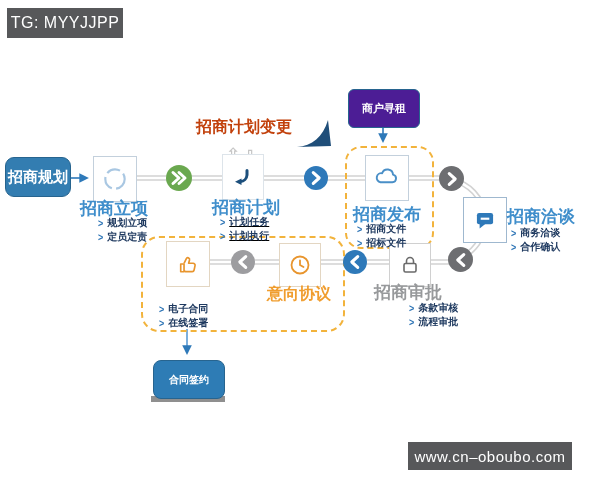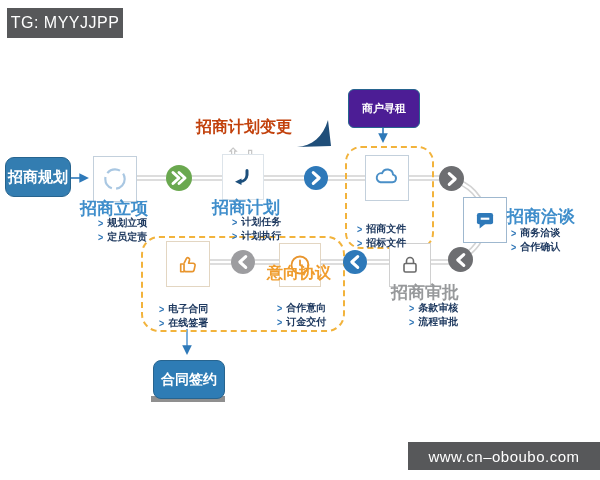--- a/index.html
+++ b/index.html
@@ -5,21 +5,21 @@
   html,body{margin:0;padding:0;background:#fff;}
   #canvas{
     position:relative;width:600px;height:480px;background:#ffffff;overflow:hidden;
     font-family:"Liberation Sans","DejaVu Sans",sans-serif;
   }
   .bar{
     position:absolute;background:#57585a;color:#fff;display:flex;
     align-items:center;justify-content:center;z-index:6;font-size:16px;letter-spacing:.5px;
   }
   #topbar{left:7px;top:8px;width:116px;height:30px;}
-  #bottombar{left:408px;top:442px;width:192px;height:28px;font-size:15px;}
+  #bottombar{left:408px;top:442px;width:164px;height:28px;font-size:15px;}
   svg.layer{position:absolute;left:0;top:0;z-index:1;}
   .dashed-region{
     position:absolute;border:2px dashed #f2b33c;z-index:2;background:transparent;
   }
   #region-fabu{left:345px;top:146px;width:85px;height:99px;border-radius:16px;}
   #region-sign{left:141px;top:236px;width:200px;height:92px;border-radius:18px;}
   .icon-box{
     position:absolute;background:#fff;border:1px solid #c3d0dc;z-index:3;
     display:flex;align-items:center;justify-content:center;
   }
@@ -33,33 +33,33 @@
   .stage-label{
     position:absolute;z-index:3;font-weight:bold;font-size:17px;text-align:center;
     color:#3f8ecb;white-space:nowrap;
   }
   .lbl-orange{color:#f09d2e;}
   .lbl-gray{color:#97999b;}
   #lbl-lixiang{left:54px;top:197px;width:120px;}
   #lbl-jihua{left:186px;top:196px;width:120px;}
   #lbl-fabu{left:327px;top:203px;width:120px;}
   #lbl-qiatan{left:507px;top:205px;text-align:left;}
-  #lbl-shenpi{left:365px;top:281px;width:120px;}
-  #lbl-yixiang{left:239px;top:263px;width:120px;font-size:16px;}
+  #lbl-shenpi{left:348px;top:281px;width:120px;}
+  #lbl-yixiang{left:239px;top:284px;width:120px;font-size:16px;}
   #lbl-qianshu{left:117px;top:282px;width:140px;font-size:15px;}
   .bullets{position:absolute;z-index:3;}
   .bullet{
     font-size:10px;font-weight:bold;color:#1f3a60;line-height:14px;white-space:nowrap;
   }
   .bmark{
     display:inline-block;color:#2e75b6;font-size:9px;font-weight:bold;margin-right:4px;
     transform:scaleY(1.25);
   }
   #bl-lixiang{left:86px;top:216px;margin-left:12px;}
-  #bl-jihua{left:232px;top:215px;}
+  #bl-jihua{left:220px;top:215px;text-decoration:underline;}
   #bl-fabu{left:357px;top:222px;}
   #bl-qiatan{left:511px;top:226px;}
   #bl-shenpi{left:409px;top:301px;}
   #bl-yixiang{left:277px;top:301px;}
   #bl-qianshu{left:159px;top:302px;}
   .node{
     position:absolute;border-radius:50%;z-index:4;display:flex;
     align-items:center;justify-content:center;
   }
   #node-green{left:166px;top:165px;width:26px;height:26px;background:#6aa84f;}
@@ -68,21 +68,21 @@
   #node-gray2{left:448px;top:247px;width:25px;height:25px;background:#6d6e71;}
   #node-blue2{left:343px;top:250px;width:24px;height:24px;background:#2e79b9;}
   #node-gray3{left:231px;top:250px;width:24px;height:24px;background:#9d9da0;}
   .pill{
     position:absolute;z-index:5;background:#337db1;border:1px solid #27648f;
     color:#fff;font-weight:bold;display:flex;align-items:center;justify-content:center;
     white-space:nowrap;
   }
   #pill-start{left:5px;top:157px;width:64px;height:38px;border-radius:9px;font-size:15px;}
   #pill-seek{left:348px;top:89px;width:70px;height:37px;border-radius:6px;font-size:11px;background:#4c1d95;}
-  #pill-sign{left:153px;top:360px;width:70px;height:37px;border-radius:8px;font-size:14px;background:#2e7cb5;}
+  #pill-sign{left:153px;top:360px;width:70px;height:37px;border-radius:8px;font-size:10px;background:#2e7cb5;}
   #pill-sign-shadow{position:absolute;left:151px;top:396px;width:74px;height:6px;background:#8f8f8f;z-index:4;}
   #plan-change{
     position:absolute;left:196px;top:117px;z-index:3;font-size:16px;font-weight:bold;
     color:#c2410c;white-space:nowrap;
   }
   .mini-arrow{position:absolute;z-index:3;color:#c6c6c6;font-size:17px;font-weight:bold;}
   #arrow-up{left:226px;top:144px;}
   #arrow-down{left:243px;top:146px;}
 </style>
 </head>
@@ -162,20 +162,21 @@
   </div>
   <div id="box-qianshu" class="icon-box">
     <svg width="27" height="27" viewBox="0 0 26 26">
       <path d="M5.5 12.5 h3.2 v7.5 H5.5 z" stroke="#e8952e" stroke-width="1.6" fill="none" stroke-linejoin="round"></path>
       <path d="M8.7 19 l1.2 .8 h6.6 a1.9 1.9 0 0 0 1.9 -1.5 l.9 -4.2 a1.9 1.9 0 0 0 -1.9 -2.3 h-4.3 l.9 -3.2 a1.7 1.7 0 0 0 -3.2 -1.1 l-2.1 4.5" stroke="#e8952e" stroke-width="1.6" fill="none" stroke-linejoin="round"></path>
     </svg>
   </div>
 
   <div id="lbl-lixiang" class="stage-label">招商立项</div>
   <div id="lbl-jihua" class="stage-label">招商计划</div>
+  <div id="lbl-fabu" class="stage-label">招商发布</div>
   <div id="lbl-qiatan" class="stage-label">招商洽谈</div>
   <div id="lbl-shenpi" class="stage-label lbl-gray">招商审批</div>
   <div id="lbl-yixiang" class="stage-label lbl-orange">意向协议</div>
 
   <div id="bl-lixiang" class="bullets">
     <div class="bullet"><span class="bmark">&gt;</span><span>规划立项</span></div>
     <div class="bullet"><span class="bmark">&gt;</span><span>定员定责</span></div>
   </div>
   <div id="bl-jihua" class="bullets">
     <div class="bullet"><span class="bmark">&gt;</span><span>计划任务</span></div>
@@ -185,24 +186,20 @@
     <div class="bullet"><span class="bmark">&gt;</span><span>招商文件</span></div>
     <div class="bullet"><span class="bmark">&gt;</span><span>招标文件</span></div>
   </div>
   <div id="bl-qiatan" class="bullets">
     <div class="bullet"><span class="bmark">&gt;</span><span>商务洽谈</span></div>
     <div class="bullet"><span class="bmark">&gt;</span><span>合作确认</span></div>
   </div>
   <div id="bl-shenpi" class="bullets">
     <div class="bullet"><span class="bmark">&gt;</span><span>条款审核</span></div>
     <div class="bullet"><span class="bmark">&gt;</span><span>流程审批</span></div>
-  </div>
-  <div id="bl-yixiang" class="bullets">
-    <div class="bullet"><span class="bmark">&gt;</span><span>合作意向</span></div>
-    <div class="bullet"><span class="bmark">&gt;</span><span>订金交付</span></div>
   </div>
   <div id="bl-qianshu" class="bullets">
     <div class="bullet"><span class="bmark">&gt;</span><span>电子合同</span></div>
     <div class="bullet"><span class="bmark">&gt;</span><span>在线签署</span></div>
   </div>
 
   <div id="node-green" class="node">
     <svg width="22" height="22" viewBox="0 0 22 22">
       <polyline points="5,5.5 11,11 5,16.5" stroke="#ffffff" stroke-width="3" fill="none" stroke-linecap="round" stroke-linejoin="round"></polyline>
       <polyline points="11,5.5 17,11 11,16.5" stroke="#ffffff" stroke-width="3" fill="none" stroke-linecap="round" stroke-linejoin="round"></polyline>

